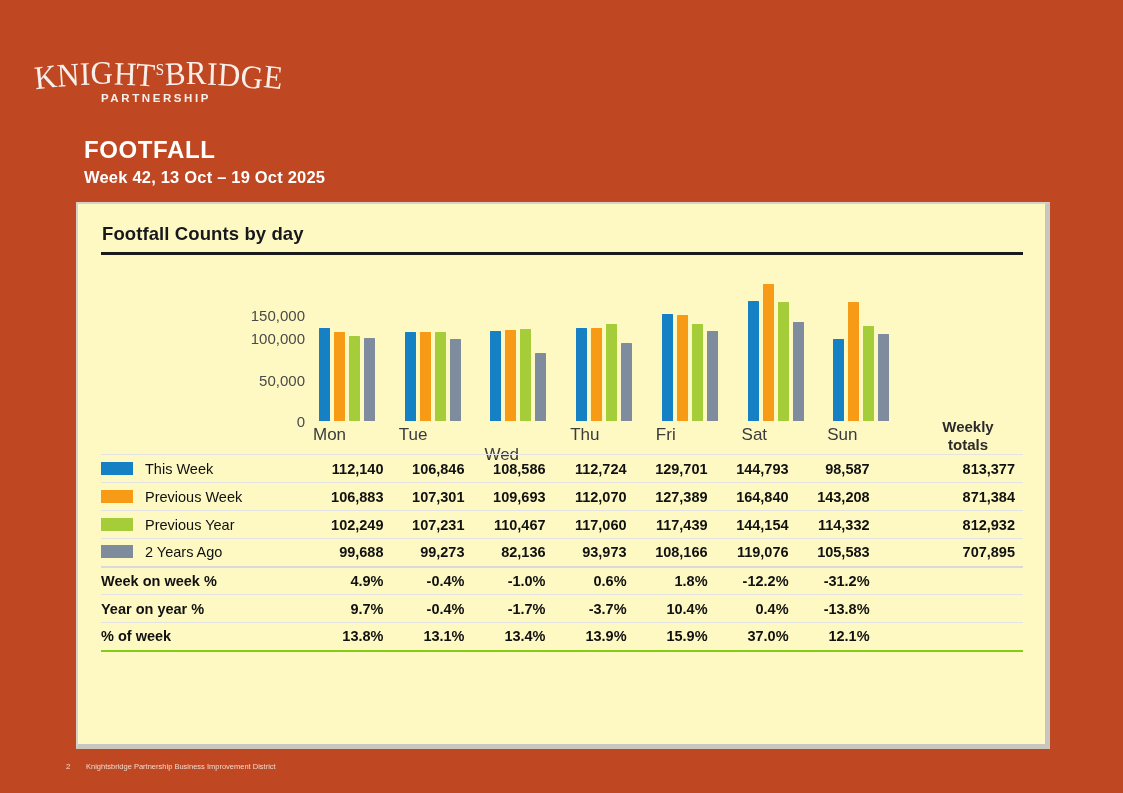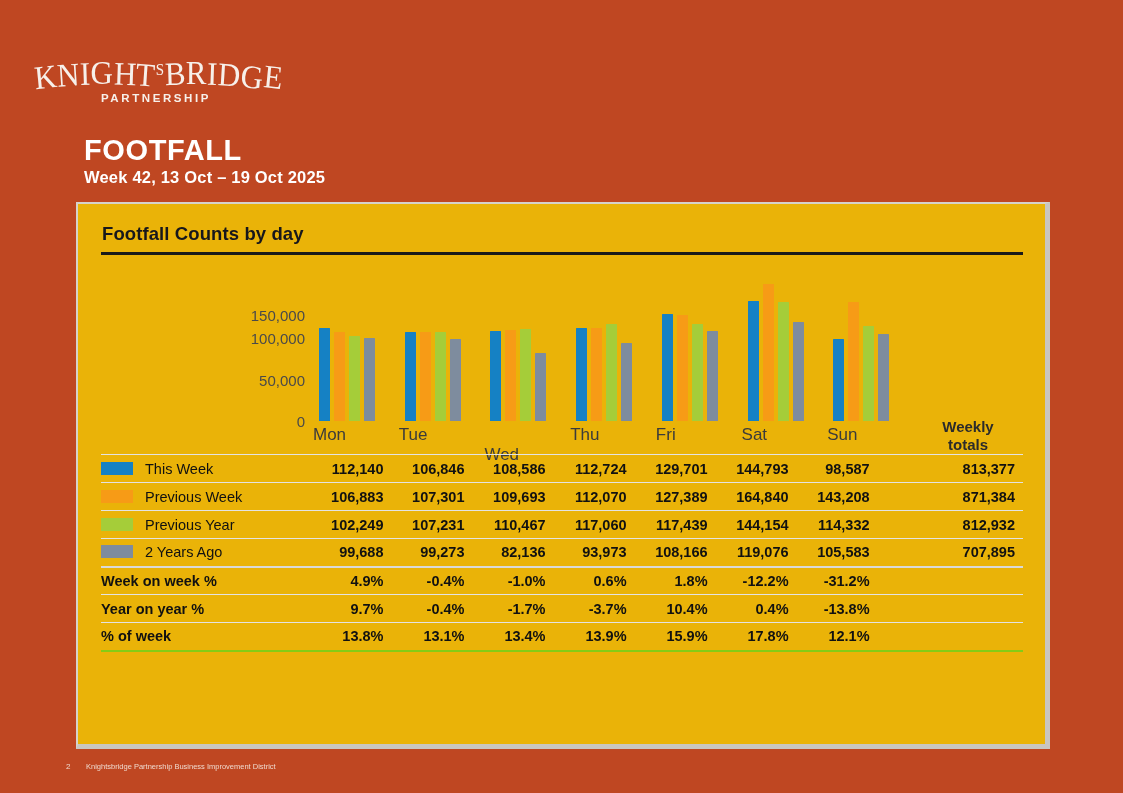--- a/index.html
+++ b/index.html
@@ -62,21 +62,21 @@
   }
 
   
   .title-block {
     position: absolute;
     left: 84px;
     top: 136px;
     color: #ffffff;
   }
   .title-main {
-    font-size: 29px;
+    font-size: 24px;
     font-weight: bold;
     letter-spacing: 0.6px;
     line-height: 28px;
   }
   .title-sub {
     font-size: 16.5px;
     font-weight: bold;
     letter-spacing: 0.2px;
     line-height: 22px;
     margin-top: 2px;
@@ -91,21 +91,21 @@
     height: 547px;
     background: #ffffff;
     border-top: 2px solid #d6d2cb;
     border-left: 2px solid #d6d2cb;
     border-right: 5px solid #c9c6c0;
     border-bottom: 5px solid #c9c6c0;
   }
   .card-inner {
     position: absolute;
     left: 0; top: 0; right: 0; bottom: 0;
-    background: #eab308;
+    background: #fef9c3;
     overflow: hidden;
   }
 
   .chart-title {
     position: absolute;
     left: 24px;
     top: 19px;
     font-size: 18.5px;
     font-weight: bold;
     color: #17171c;
@@ -429,21 +429,21 @@
               <td class="pad"></td>
               <td class="num total"></td>
             </tr>
             <tr class="pct-row last-row">
               <td class="label-cell bold">% of week</td>
               <td class="num pct neutral">13.8%</td>
               <td class="num pct neutral">13.1%</td>
               <td class="num pct neutral">13.4%</td>
               <td class="num pct neutral">13.9%</td>
               <td class="num pct neutral">15.9%</td>
-              <td class="num pct neutral">17.8%</td>
+              <td class="num pct neutral">37.0%</td>
               <td class="num pct neutral">12.1%</td>
               <td class="pad"></td>
               <td class="num total"></td>
             </tr>
           </tbody>
       </table>
     </div>
 
   </div>
 </div>

